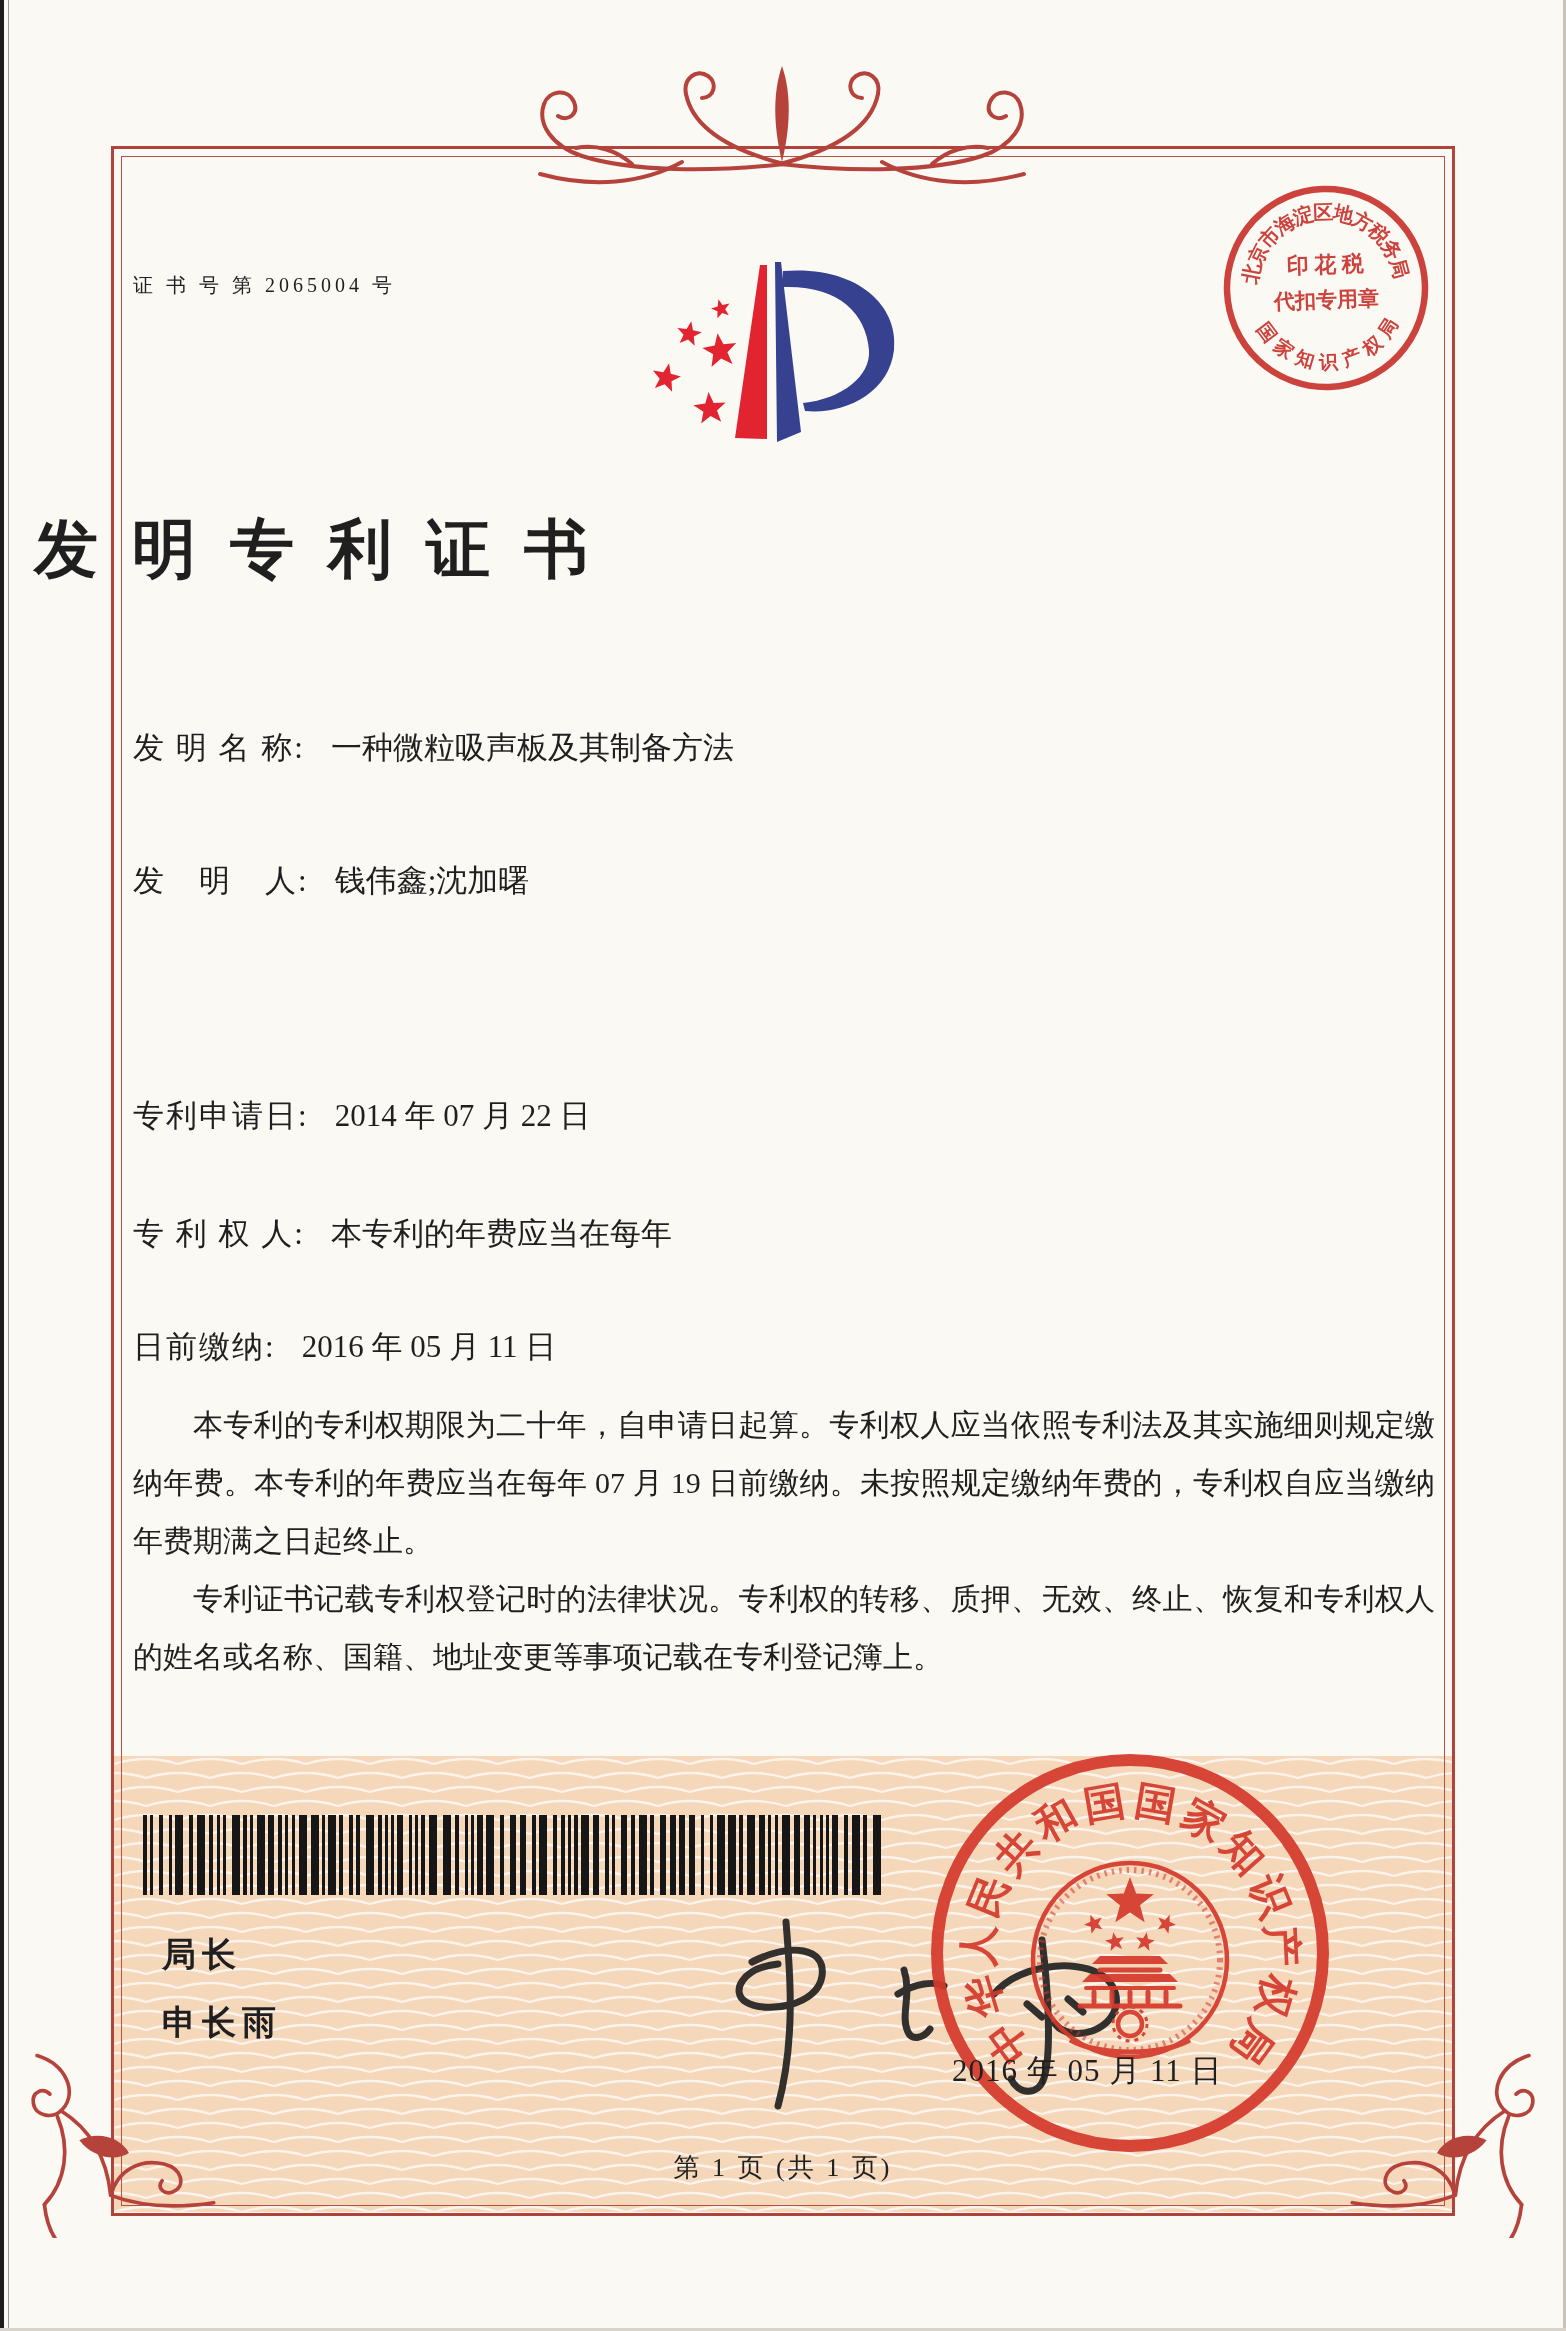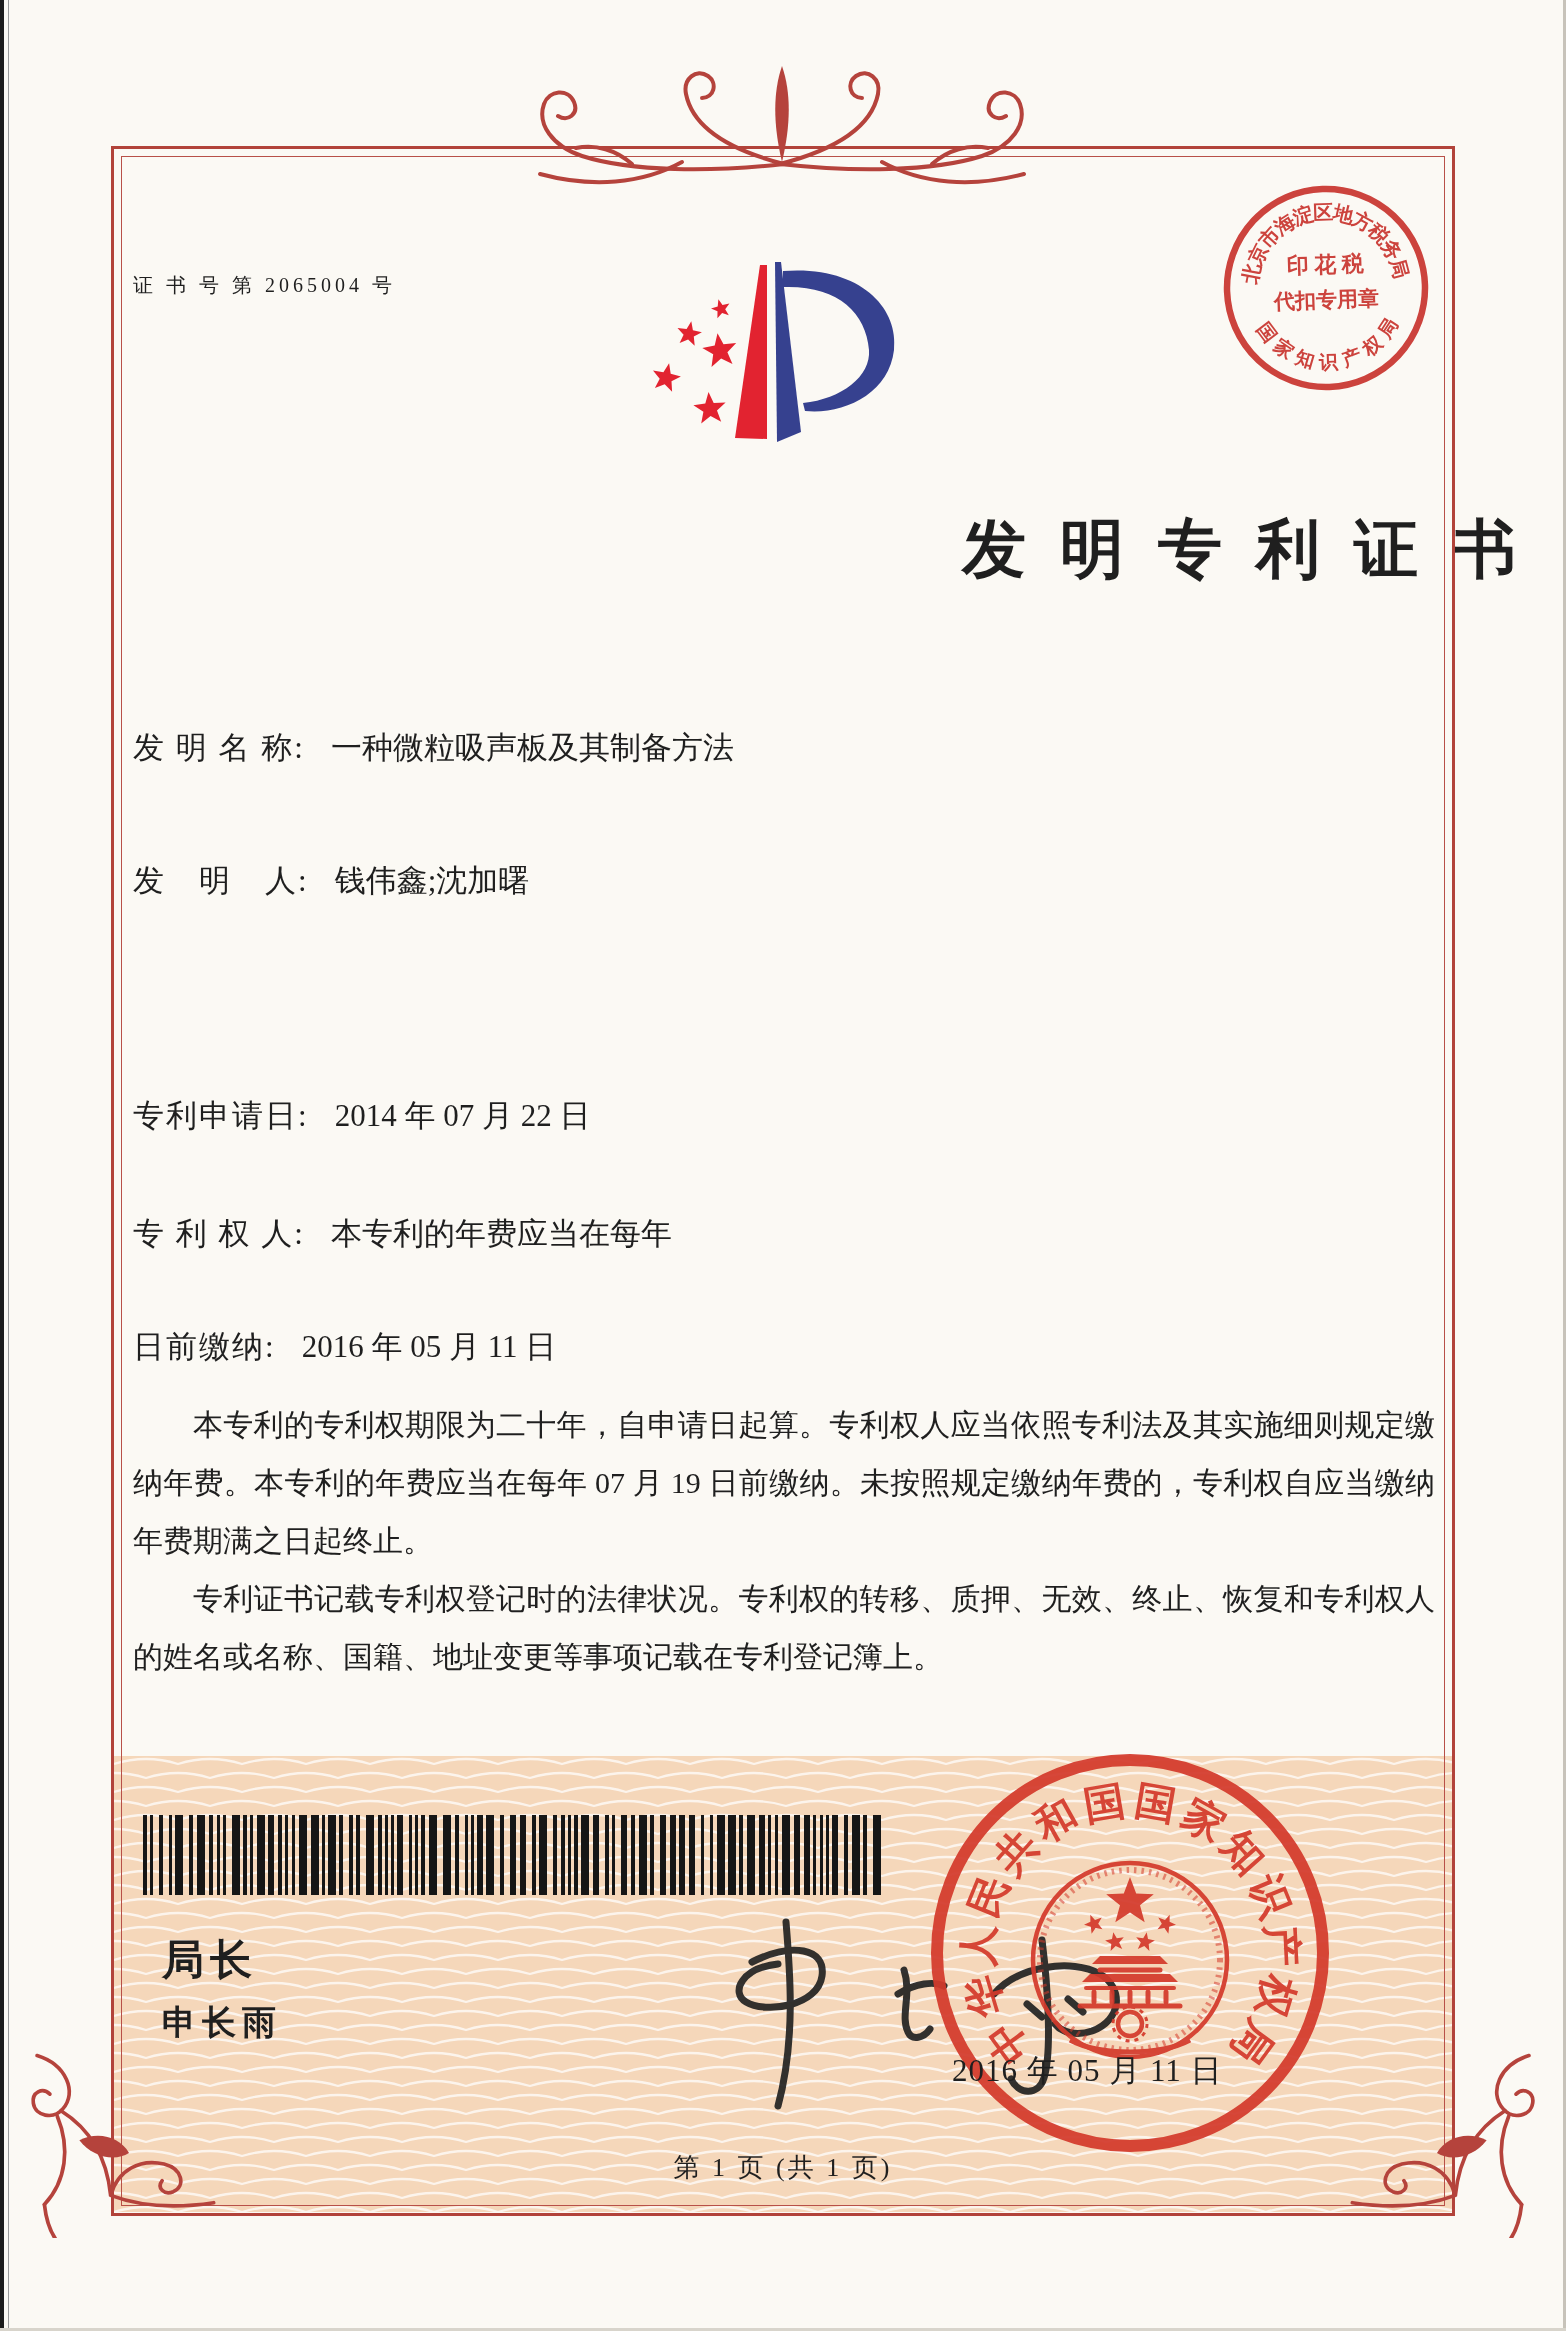--- a/index.html
+++ b/index.html
@@ -17,31 +17,31 @@
   .frame-outer{position:absolute;left:111px;top:146px;width:1344px;height:2070px;
     border:3px solid #b2433a;box-sizing:border-box;z-index:4;pointer-events:none}
   .frame-inner{position:absolute;left:121px;top:156px;width:1324px;height:2050px;
     border:1px solid #b85048;box-sizing:border-box;z-index:4;pointer-events:none}
   
   .band{position:absolute;left:114px;top:1756px;width:1338px;height:456px;background:#f5d7ba;z-index:0}
   .band svg{display:block;width:100%;height:100%}
   .cert-no{position:absolute;left:133px;top:272px;font-size:20px;letter-spacing:4px;z-index:2}
   .logo{position:absolute;left:614px;top:260px;width:336px;height:232px;z-index:2}
   .tax-stamp{position:absolute;left:1221px;top:183px;width:210px;height:210px;z-index:5;transform:rotate(-2deg);opacity:.92}
-  .doc-title{position:absolute;left:0;right:16px;top:506px;text-align:right;font-size:64px;
+  .doc-title{position:absolute;left:0;right:4px;top:506px;text-align:left;font-size:64px;
     letter-spacing:34px;text-indent:34px;font-weight:600;z-index:2}
   .field-row{position:absolute;left:133px;font-size:31px;white-space:nowrap;z-index:2}
   .field-row .lab{letter-spacing:2px}
   .field-row .val{margin-left:26px}
   .body-text{position:absolute;left:133px;top:1396px;width:1302px;font-size:30px;
     line-height:58px;text-align:justify;z-index:2}
   .body-text p{margin:0;text-indent:2em}
   .barcode{position:absolute;left:143px;top:1815px;width:750px;height:80px;z-index:3;font-size:0}
   .barcode i{display:inline-block;height:100%;background:#161616;vertical-align:top}
-  .director-label{position:absolute;left:162px;top:1932px;font-size:42px;font-weight:600;
+  .director-label{position:absolute;left:162px;top:1932px;font-size:34px;font-weight:600;
     font-family:"Liberation Sans","DejaVu Sans",sans-serif;z-index:3;letter-spacing:6px}
   .director-name{position:absolute;left:162px;top:2000px;font-size:34px;font-weight:600;
     font-family:"Liberation Sans","DejaVu Sans",sans-serif;z-index:3;letter-spacing:6px}
   .signature{position:absolute;left:672px;top:1908px;width:500px;height:218px;z-index:5}
   .seal{position:absolute;left:925px;top:1748px;width:410px;height:410px;z-index:5;opacity:.93}
   .seal-date{position:absolute;left:952px;top:2050px;font-size:31px;letter-spacing:1px;z-index:6}
   .footer{position:absolute;left:0;right:0;top:2150px;text-align:center;font-size:26px;letter-spacing:3px;z-index:5}
   .crest{position:absolute;left:512px;top:50px;width:540px;height:142px;z-index:5}
   .corner-bl{position:absolute;left:26px;top:2050px;width:210px;height:188px;z-index:5}
   .corner-br{position:absolute;left:1330px;top:2050px;width:210px;height:188px;z-index:5}

